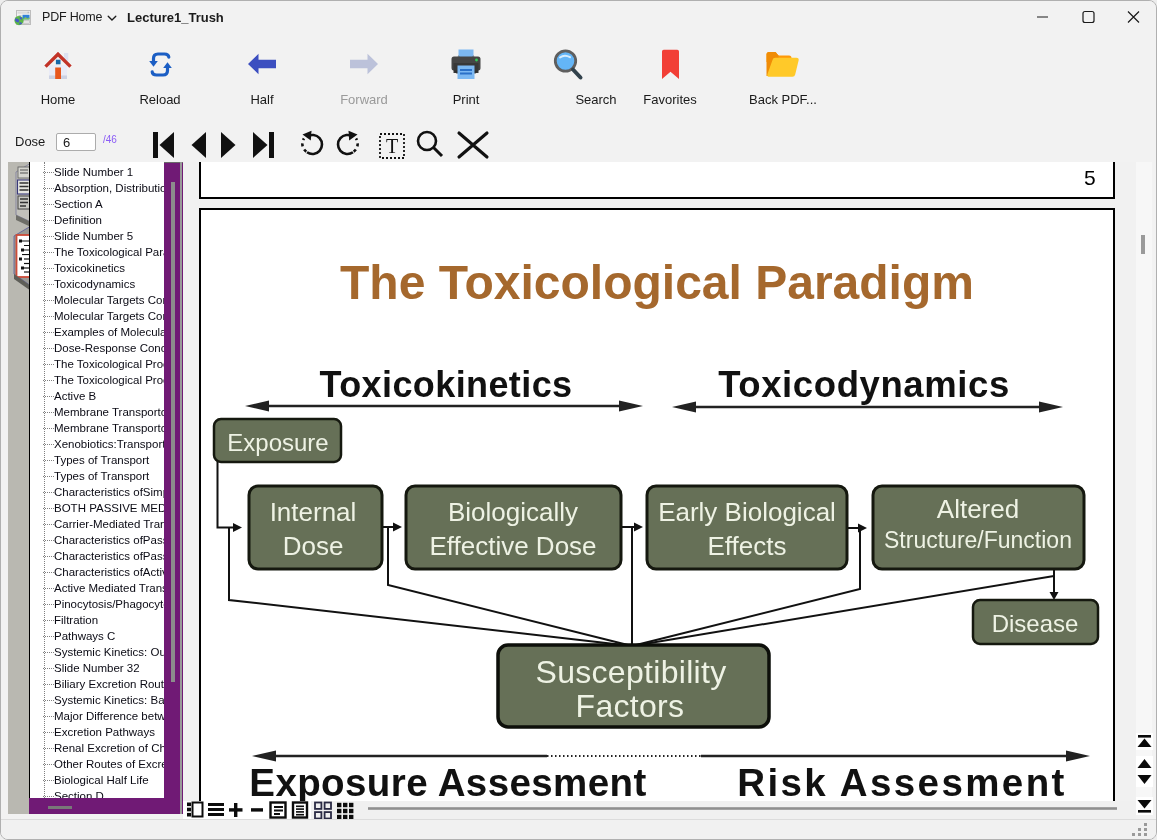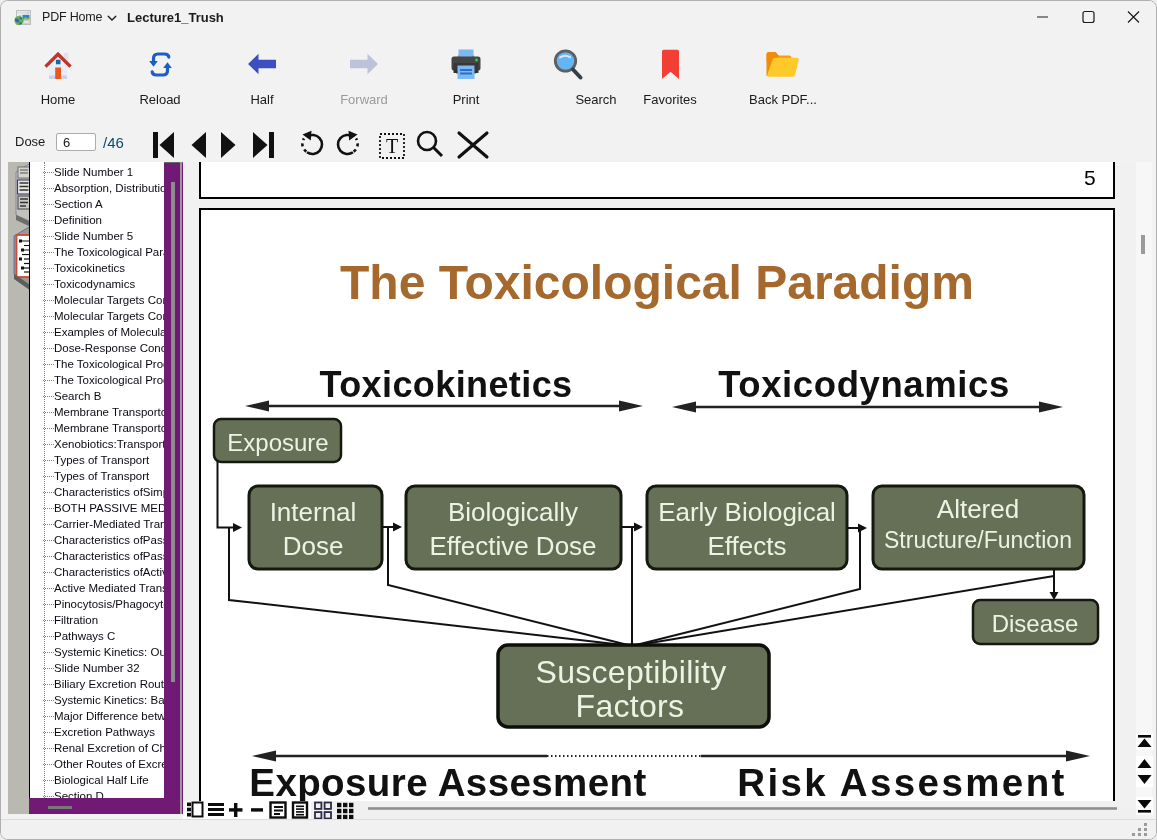--- a/index.html
+++ b/index.html
@@ -114,21 +114,21 @@
       <path d="M1.5 4.5 Q1.5 2 4 2 L10.5 2 L13.5 5.5 L24 5.5 Q26.5 5.5 26.5 8 L26.5 12 L1.5 12 Z" fill="#ff9908"></path>
       <path d="M1.5 26 L1.5 4.5 Q1.5 2 4 2 L10.5 2 L13.5 5.5 L13.5 26 Z" fill="#f08c06"></path>
       <path d="M7.5 10 Q8 7.8 10.2 7.8 L31.5 7.8 Q34.2 7.8 33.6 10.4 L30.2 24.6 Q29.7 26.8 27.4 26.8 L4.5 26.8 Q1.8 26.8 2.4 24.2 Z" fill="#ffc929"></path>
     </svg>
     <div class="abs lbl1" style="left:727px;">Back PDF...</div>
   </div>
 
   <div id="toolbar2">
     <div class="abs" style="left:14px; top:15px; font-size:13px; color:#1a1a1a;">Dose</div>
     <div class="abs" style="left:55px; top:14px; width:40px; height:18px; background:#fff; border:1px solid #acacac; border-radius:2px; font-size:13px; color:#1a1a1a; padding:1px 0 0 6px;">6</div>
-    <div class="abs" style="left:102px; top:15px; font-size:15px; color:#0c4a6e;">/46</div>
+    <div class="abs" style="left:102px; top:15px; font-size:10px; color:#8b5cf6;">/46</div>
     <svg class="abs" style="left:150px; top:10px;" width="345" height="32" viewBox="0 0 345 32">
       <g fill="#111">
         <rect x="2" y="3" width="5" height="26"></rect>
           <path d="M23 3 L23 29 L8.5 16 Z"></path>
         <path d="M55 3 L55 29 L40.5 16 Z"></path>
         <path d="M70 3 L70 29 L84.5 16 Z"></path>
         <path d="M102 3 L102 29 L116.5 16 Z"></path>
           <rect x="118" y="3" width="5" height="26"></rect>
       </g>
 
@@ -216,21 +216,21 @@
         <div class="ti" style="top:146px;">Molecular Targets Conc</div>
         <div style="position:absolute;left:13px;top:154px;width:11px;height:1px;border-top:1px dotted #808080;"></div>
         <div class="ti" style="top:162px;">Examples of Molecular</div>
         <div style="position:absolute;left:13px;top:170px;width:11px;height:1px;border-top:1px dotted #808080;"></div>
         <div class="ti" style="top:178px;">Dose-Response Concep</div>
         <div style="position:absolute;left:13px;top:186px;width:11px;height:1px;border-top:1px dotted #808080;"></div>
         <div class="ti" style="top:194px;">The Toxicological Proce</div>
         <div style="position:absolute;left:13px;top:202px;width:11px;height:1px;border-top:1px dotted #808080;"></div>
         <div class="ti" style="top:210px;">The Toxicological Proce</div>
         <div style="position:absolute;left:13px;top:218px;width:11px;height:1px;border-top:1px dotted #808080;"></div>
-        <div class="ti" style="top:226px;">Search B</div>
+        <div class="ti" style="top:226px;">Active B</div>
         <div style="position:absolute;left:13px;top:234px;width:11px;height:1px;border-top:1px dotted #808080;"></div>
         <div class="ti" style="top:242px;">Membrane Transportof</div>
         <div style="position:absolute;left:13px;top:250px;width:11px;height:1px;border-top:1px dotted #808080;"></div>
         <div class="ti" style="top:258px;">Membrane Transportof</div>
         <div style="position:absolute;left:13px;top:266px;width:11px;height:1px;border-top:1px dotted #808080;"></div>
         <div class="ti" style="top:274px;">Xenobiotics:Transport I</div>
         <div style="position:absolute;left:13px;top:282px;width:11px;height:1px;border-top:1px dotted #808080;"></div>
         <div class="ti" style="top:290px;">Types of Transport</div>
         <div style="position:absolute;left:13px;top:298px;width:11px;height:1px;border-top:1px dotted #808080;"></div>
         <div class="ti" style="top:306px;">Types of Transport</div>

